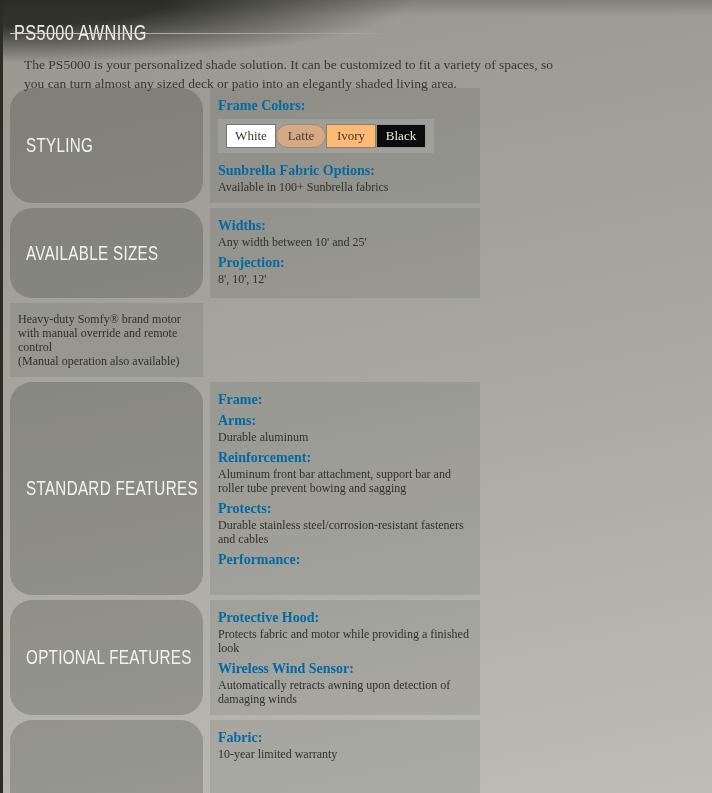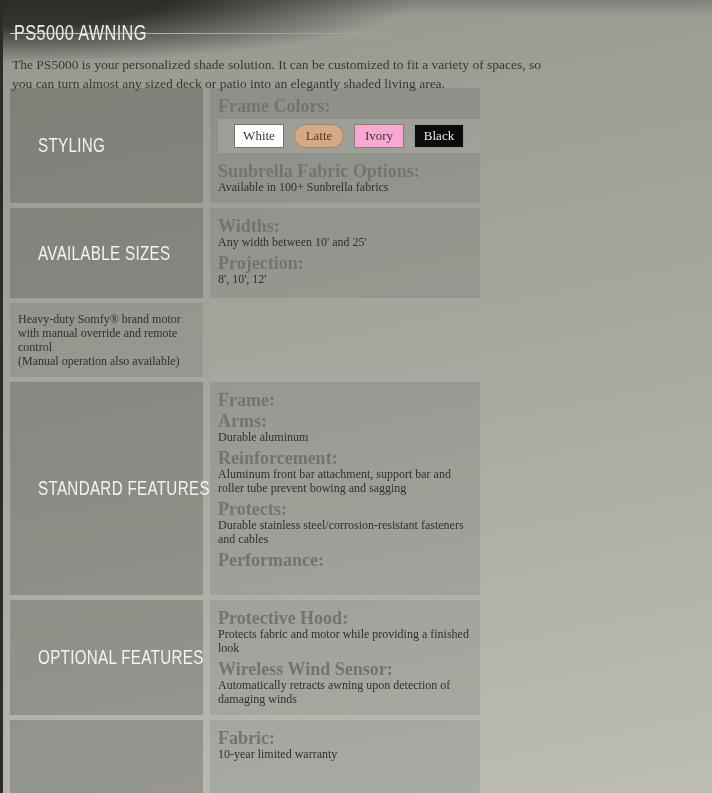--- a/index.html
+++ b/index.html
@@ -17,60 +17,60 @@
     font-family:"Liberation Sans", sans-serif;
     font-size:22px;font-weight:400;color:#eeeee8;
     letter-spacing:0.5px;white-space:nowrap;
     transform:scaleX(0.74);transform-origin:left top;
   }
   .title-underline{
     position:absolute;left:10px;top:33px;width:392px;height:1px;
     background:linear-gradient(90deg, rgba(216,216,210,0.9) 0%, rgba(216,216,210,0.55) 55%, rgba(216,216,210,0) 100%);
   }
   .intro{
-    position:absolute;left:12px;top:41px;width:545px;
+    position:absolute;left:24px;top:41px;width:545px;
     font-size:13.5px;line-height:19px;color:#38382f;
   }
   #spec-table{position:absolute;left:10px;top:88px;width:470px;}
   .spec-row{
     display:grid;grid-template-columns:193px 270px;column-gap:7px;
     margin-bottom:5px;
   }
   .row-styling{min-height:108px}
   .row-sizes{min-height:90px}
   .row-motorized{min-height:58px}
   .row-standard{min-height:213px}
   .row-optional{min-height:94px}
   .row-warranty{min-height:111px}
   .spec-label{
     background:rgba(48,48,42,0.24);
-    display:flex;align-items:center;padding-left:28px;
+    display:flex;align-items:center;padding-left:16px;border-radius:22px;
   }
   .spec-label-text{
     font-family:"Liberation Sans", sans-serif;
     font-size:20px;color:#f3f3ee;letter-spacing:0.4px;white-space:nowrap;
     transform:scaleX(0.76);transform-origin:left center;
   }
   .spec-content{
     background:rgba(48,48,42,0.11);
     padding:9px 10px 8px 8px;
   }
   .item-heading{
-    font-size:18px;font-weight:bold;color:#737373;
+    font-size:14px;font-weight:bold;color:#0369a1;
     margin:7px 0 2px 0;line-height:14px;
   }
   .item-heading:first-child{margin-top:2px;}
   .item-text{
     font-size:12px;color:#31312b;line-height:14px;margin:0 0 1px 0;
     white-space:pre-line;
   }
   .swatch-strip{
-    display:inline-flex;gap:10px;align-items:center;
+    display:inline-flex;align-items:center;
     background:rgba(255,255,255,0.13);
-    padding:5px 16px;margin:4px 0 4px 0;justify-content:center;
+    padding:5px 8px;margin:4px 0 4px 0;justify-content:center;
   }
   .swatch{
     display:inline-block;width:48px;height:22px;line-height:22px;
     text-align:center;font-size:13px;border:1px solid #6f6f68;
     cursor:pointer;
   }
 </style>
 </head>
 <body>
 
@@ -82,21 +82,21 @@
 <p class="intro">The PS5000 is your personalized shade solution. It can be customized to fit a variety of spaces, so you can turn almost any sized deck or patio into an elegantly shaded living area.</p>
 
 <div id="spec-table">
   <div class="spec-row row-styling">
     <div class="spec-label">
       <span class="spec-label-text">STYLING</span>
     </div>
     <div class="spec-content"><div class="item-heading">Frame Colors:</div><div class="swatch-strip">
           <span class="swatch" style="background: rgb(255, 255, 255); color: rgb(60, 55, 47); border-color: rgb(117, 117, 109);">White</span>
           <span class="swatch" style="background: rgb(211, 170, 133); color: rgb(79, 61, 41); border-color: rgb(168, 135, 95); border-radius: 12px;">Latte</span>
-          <span class="swatch" style="background: #f9a8d4; color: rgb(60, 55, 47); border-color: rgb(130, 130, 111);">Ivory</span>
+          <span class="swatch" style="background: #fdba74; color: rgb(60, 55, 47); border-color: rgb(130, 130, 111);">Ivory</span>
           <span class="swatch" style="background: rgb(12, 12, 12); color: rgb(241, 238, 227); border-color: rgb(151, 151, 143);">Black</span>
         </div><div class="item-heading">Sunbrella Fabric Options:</div><div class="item-text">Available in 100+ Sunbrella fabrics</div></div>
   </div>
 
   <div class="spec-row row-sizes">
     <div class="spec-label">
       <span class="spec-label-text">AVAILABLE SIZES</span>
     </div>
     <div class="spec-content">
         <div class="item-heading">Widths:</div>

